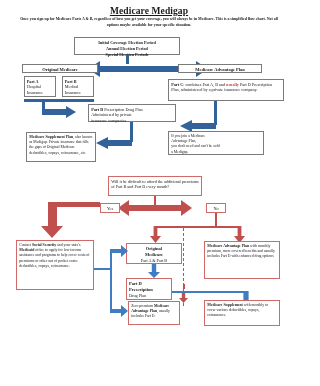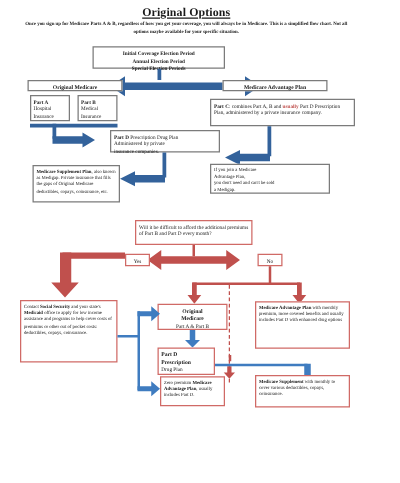--- a/index.html
+++ b/index.html
@@ -37,21 +37,21 @@
   svg.arrow{position:absolute;overflow:visible;}
 
   .dash{position:absolute;border-left:1.4px dashed #c0504d;}
   .vline{position:absolute;}
 </style>
 </head>
 <body>
 
 <div class="stage">
 
-  <div class="title">Original Options</div>
+  <div class="title">Medicare Medigap</div>
   <div class="subtitle">Once you sign up for Medicare Parts A &amp; B, regardless of how you get your coverage, you will always be in Medicare. This is a simplified flow chart. Not all options maybe available for your specific situation.</div>
 
   <div class="box b-grey ctr" style="left:74px;top:37px;width:106px;height:18px;padding:2px 0;">
     <div class="t42 bold">Initial Coverage Election Period</div>
     <div class="t42 bold">Annual Election Period</div>
     <div class="t42 bold">Special Election Periods</div>
   </div>
 
   <div class="vline bluefill" style="left:126px;top:55px;width:2.6px;height:9px;"></div>
 

